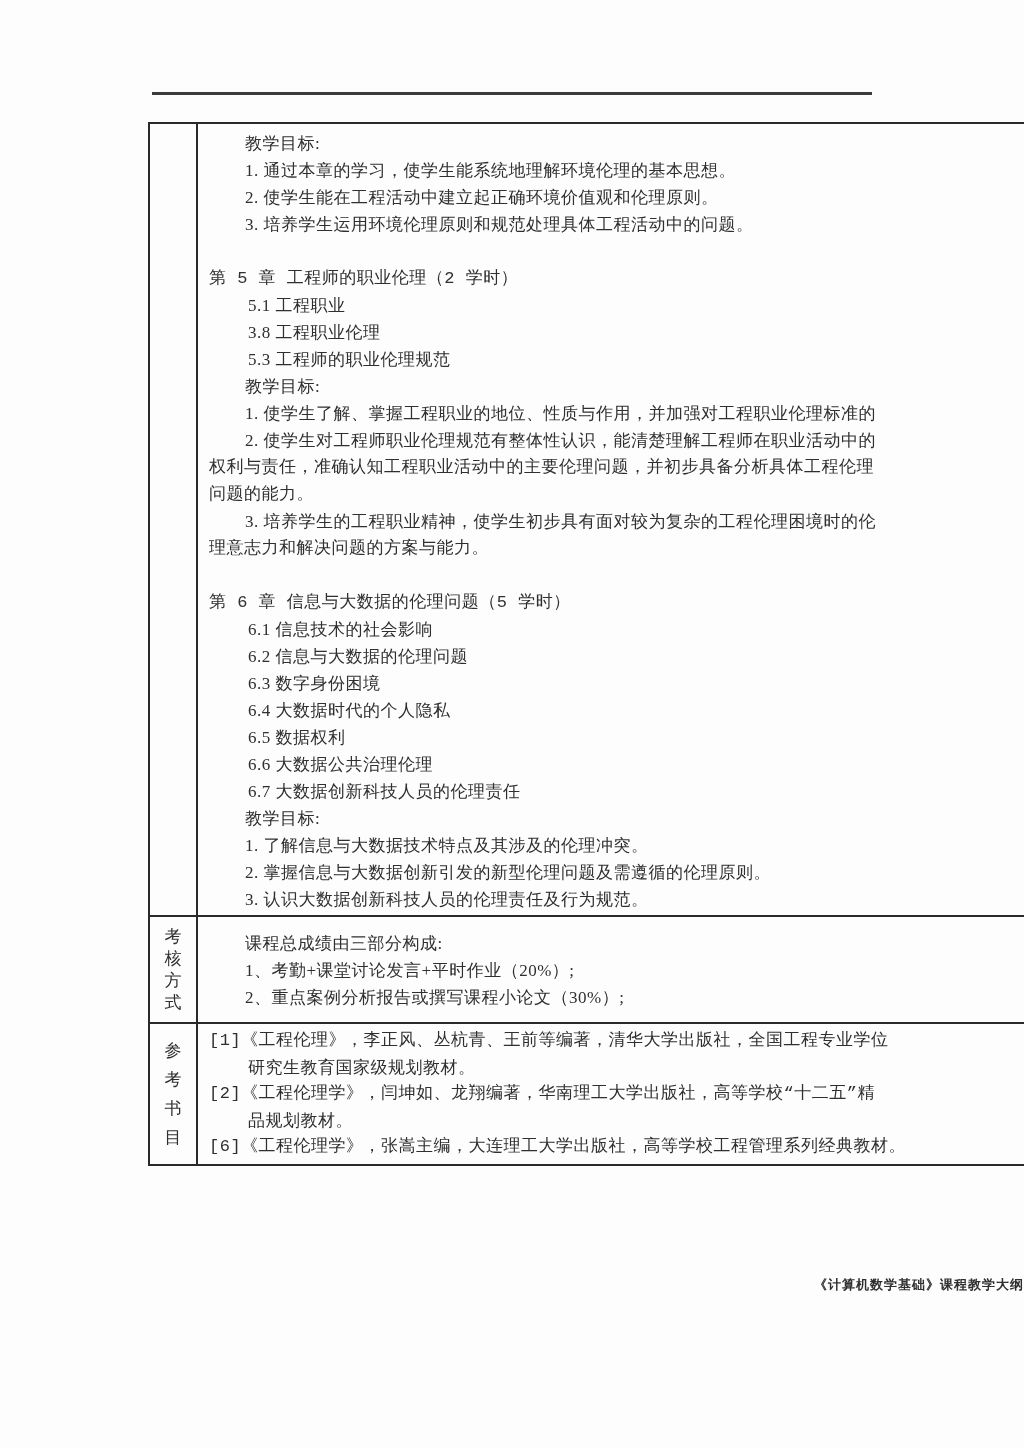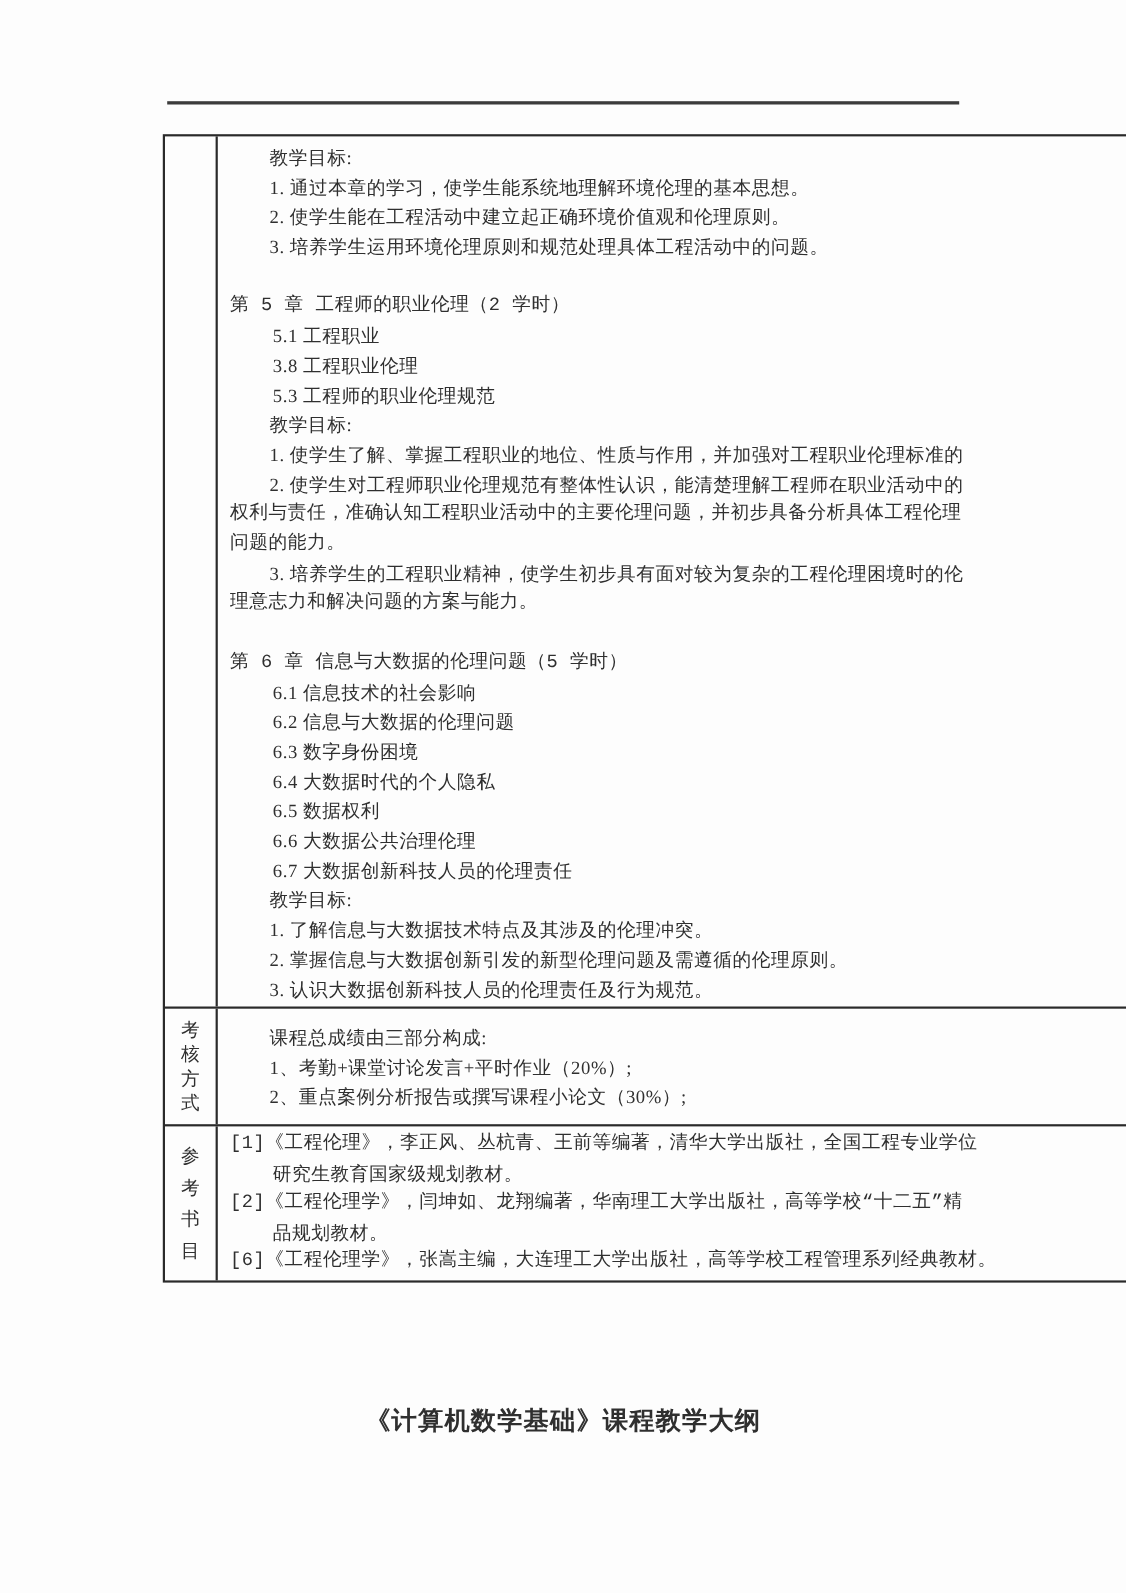--- a/index.html
+++ b/index.html
@@ -63,22 +63,22 @@
     letter-spacing:0.5px;
   }
   .row-2 .line{line-height:26.5px;}
   .ind0{padding-left:0;font-family:Liberation Mono, monospace;}
   .ind1{padding-left:36px;}
   .ind2{padding-left:39px;}
   .footer-title{
     position:absolute;
     left:0; top:1276px;
     width:1024px;
-    text-align:center;
-    font-size:23px;
+    text-align:right;
+    font-size:13px;
     font-weight:bold;
     letter-spacing:1px;
   }
 </style>
 </head>
 <body>
 
 <div class="header-rule"></div>
 
 <div class="doc-table" id="doc-table">

